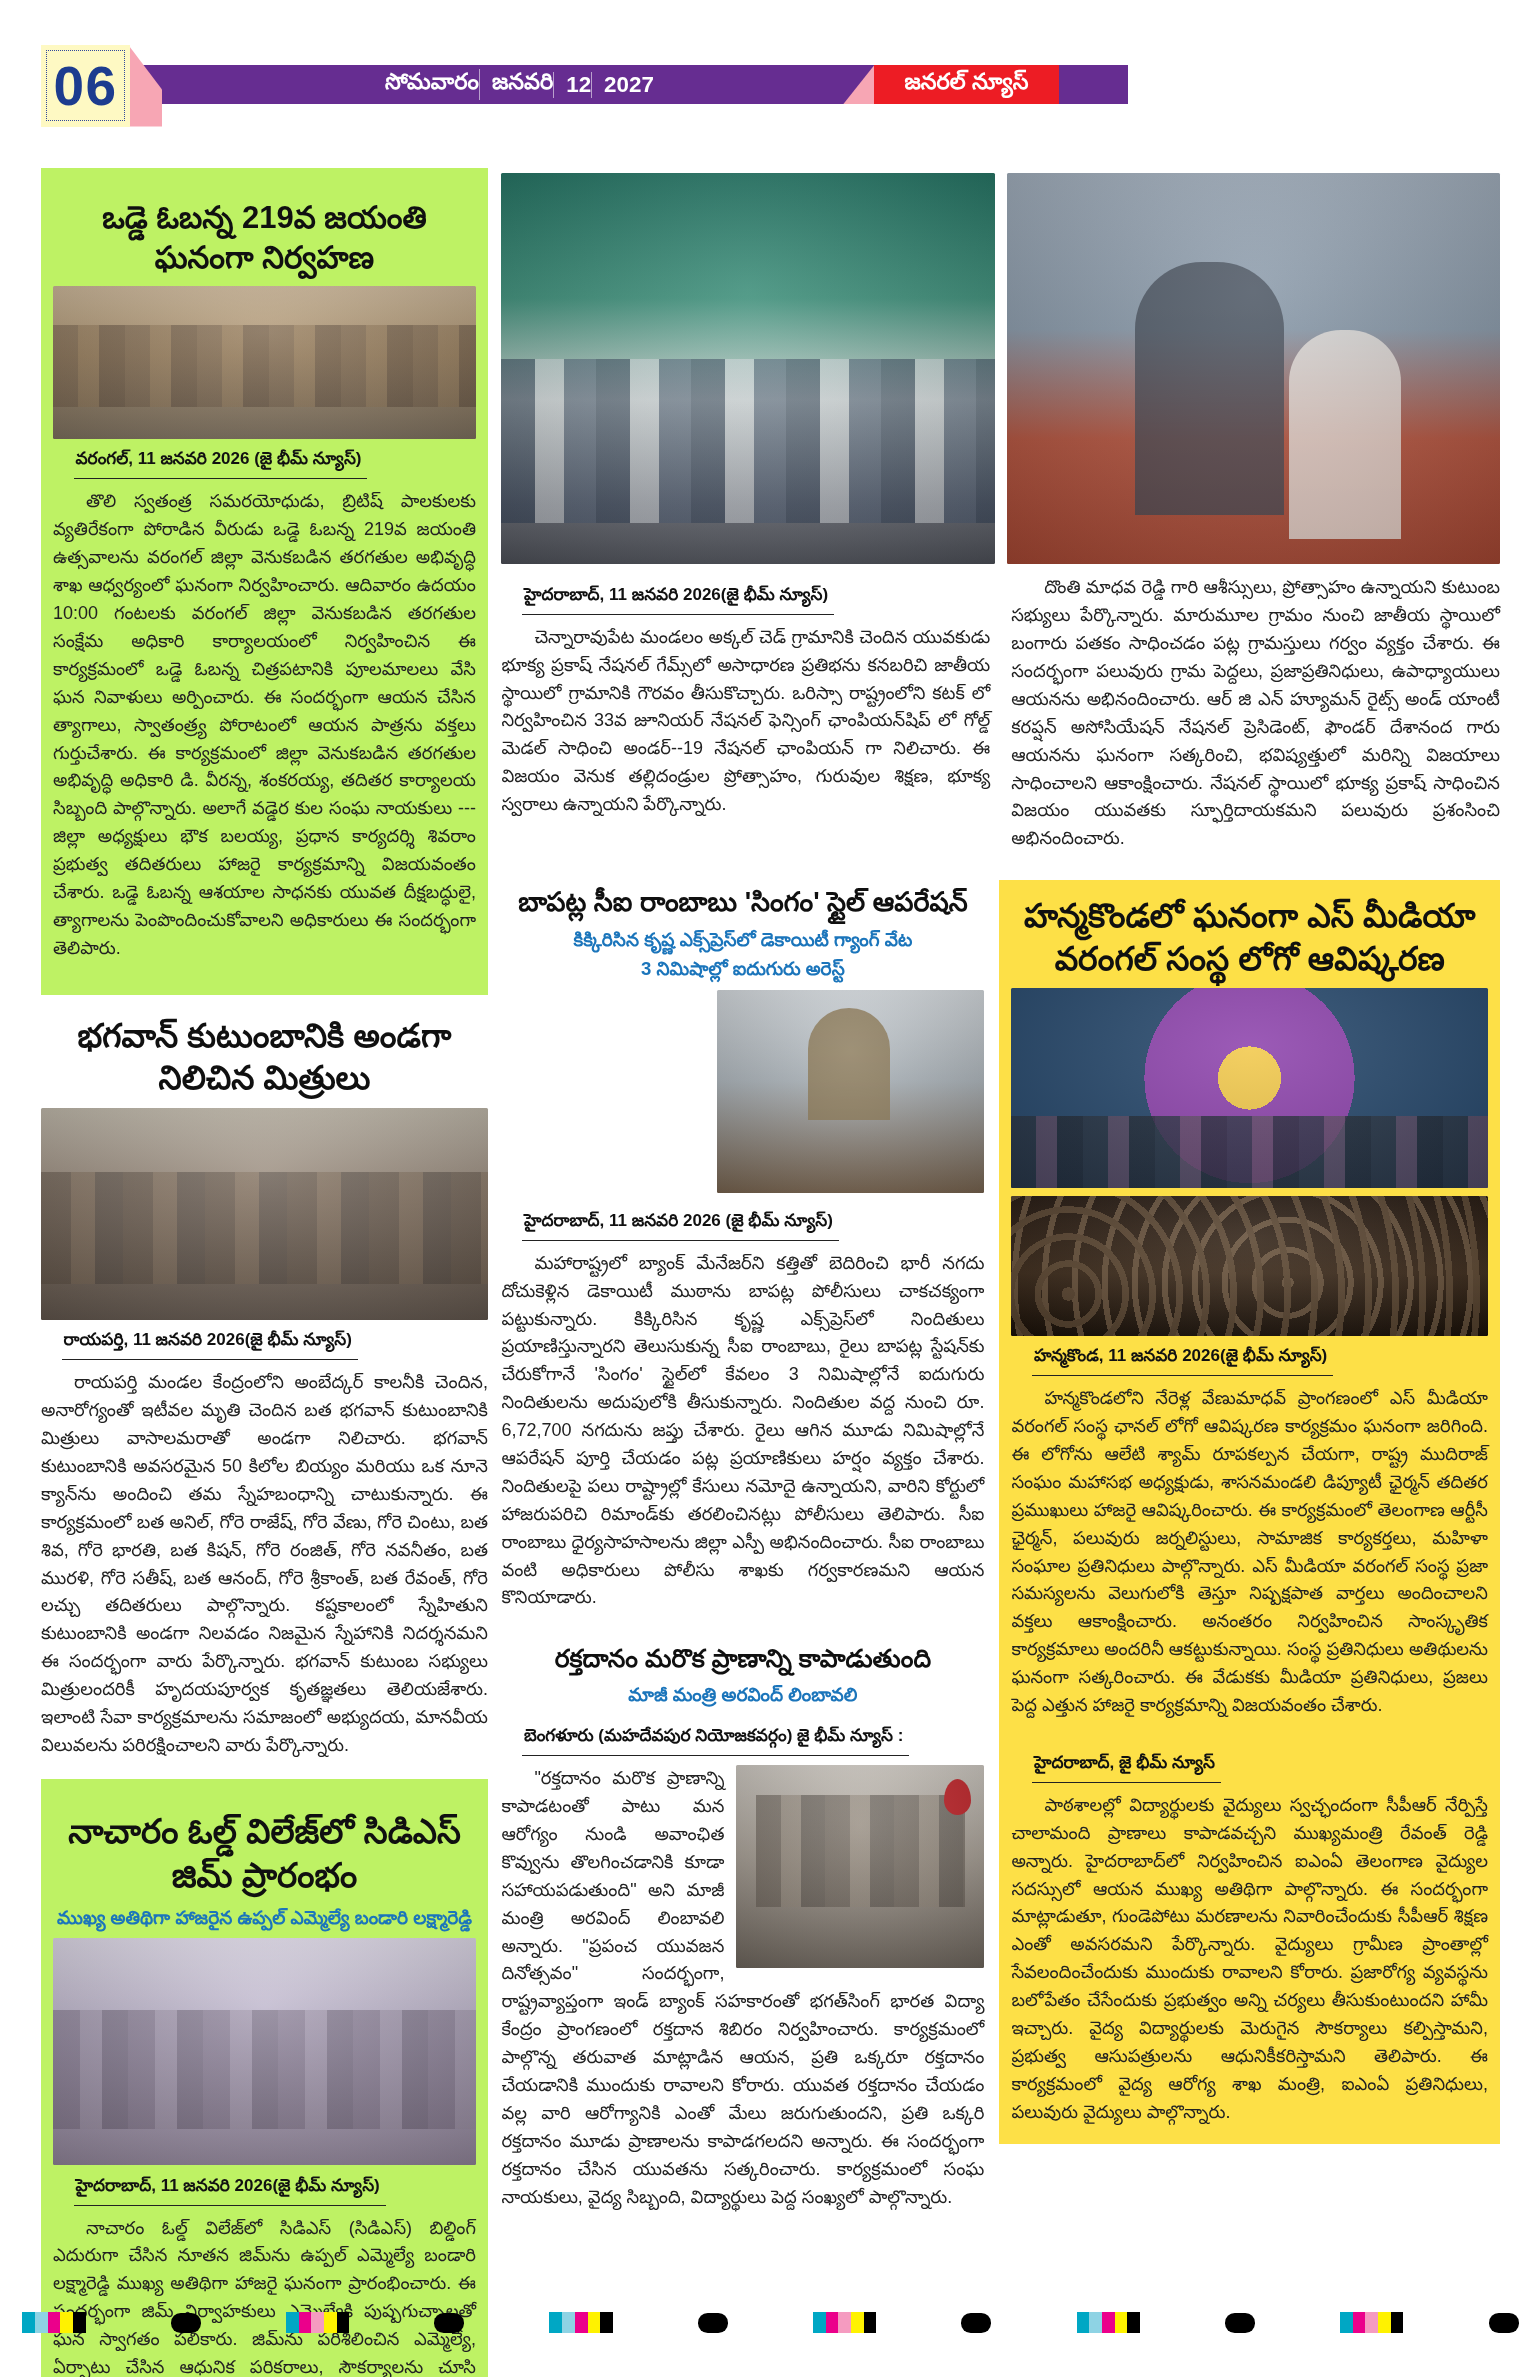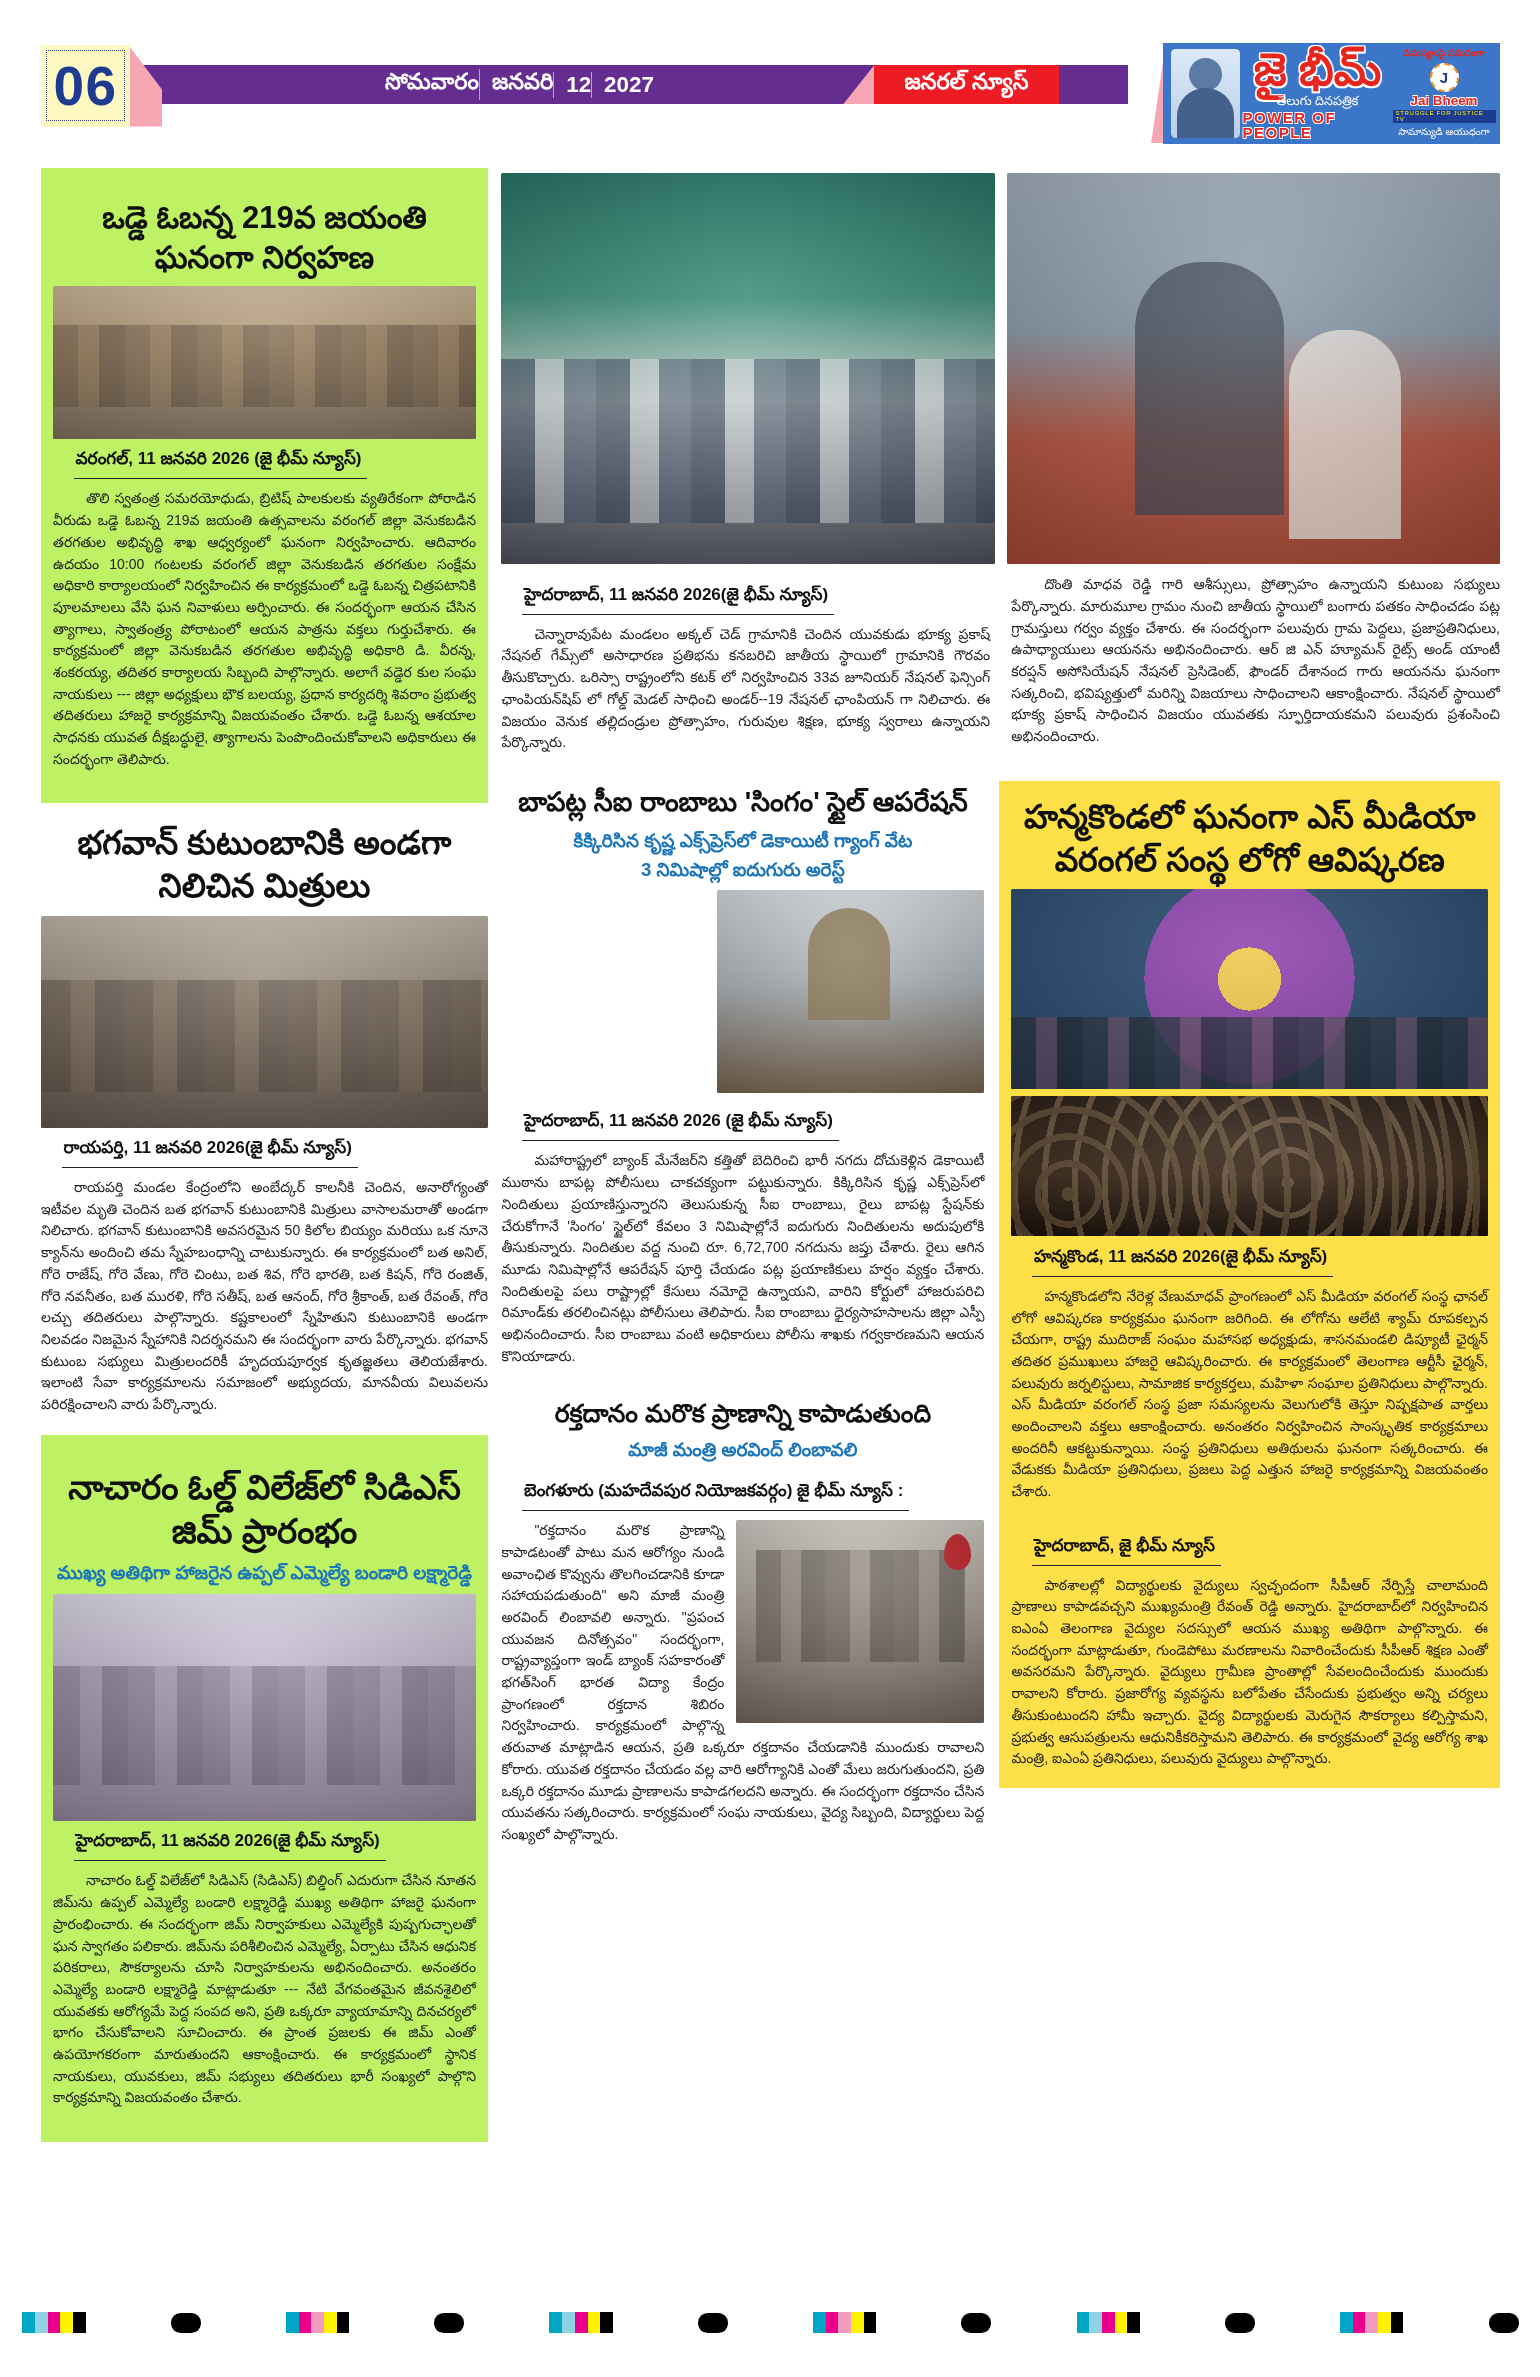--- a/index.html
+++ b/index.html
@@ -53,21 +53,21 @@
   .col-main{flex:1;display:flex;flex-direction:column;}
   .panel-blue{background:#bef264;padding:25px 12px;}
   .panel-pink{background:#fde047;padding:10.4px 12px;}
   h2.headline{margin:4.5px 0 7.5px 0;text-align:center;font-weight:800;color:#101010;line-height:1.3;}
   .hl-42{font-size:31px;} .hl-44{font-size:33px;} .hl-46{font-size:34px;}
   .hl-36{font-size:27px;} .hl-40{font-size:25px;}
   .headline-red{color:#E8322C;text-align:center;font-size:34px;font-weight:800;line-height:1.5;margin:3px 22.4px 10.4px 22.4px;}
   .subhead{color:#1B75BB;text-align:center;font-weight:700;font-size:18.6px;margin:1.5px 0 7.5px 0;line-height:1.4;}
   .dateline{display:inline-block;font-weight:700;font-size:17px;color:#111;border-bottom:1.5px solid #222;
     padding:3px 6px 6px 1.5px;margin:7.5px 0 9px 21px;}
-  p.body{font-size:14px;line-height:1.55;text-align:justify;margin:0 0 7.5px 0;text-indent:33px;color:#222;}
+  p.body{font-size:18px;line-height:1.55;text-align:justify;margin:0 0 7.5px 0;text-indent:33px;color:#222;}
   
   .photo{width:100%;position:relative;overflow:hidden;border-radius:1.5px;}
   .photo::after{content:"";position:absolute;inset:0;background:radial-gradient(ellipse at 50% 30%,rgba(255,255,255,.12),rgba(0,0,0,.18));}
   .ph-obanna{height:153px;background:linear-gradient(180deg,#c6b193 0%,#a9906e 45%,#8d7c65 75%,#7d705e 100%);}
   .ph-obanna::before{content:"";position:absolute;left:0;right:0;top:39px;height:82px;
     background:repeating-linear-gradient(90deg,#6e5a46 0 25px,#8d7455 25px 46px,#5c4a3a 46px 72px);opacity:.55;}
   .ph-bhagwan{height:212px;background:linear-gradient(180deg,#b9b2a4 0%,#97887b 40%,#6f6257 80%,#60554c 100%);}
   .ph-bhagwan::before{content:"";position:absolute;left:0;right:0;top:64px;height:112px;
     background:repeating-linear-gradient(90deg,#55483c 0 30px,#7a6753 30px 54px,#494039 54px 82px);opacity:.5;}
   .ph-gym{height:227px;background:linear-gradient(180deg,#d9d4e2 0%,#b7aec6 45%,#8f8397 100%);}
@@ -125,35 +125,20 @@
   <div class="pagenum-wedge"></div>
   <div class="datebar">
     <div class="date-wrap">
       <span class="date-part">సోమవారం</span>
       <span class="date-part">జనవరి</span>
       <span class="date-part">12</span>
       <span class="date-part">2027</span>
     </div>
     <div class="section-badge">జనరల్ న్యూస్</div>
   </div>
-  <div class="logo">
-    <div class="logo-portrait"></div>
-    <div class="logo-center">
-      <div class="logo-title">జై భీమ్</div>
-      <div class="logo-sub">తెలుగు దినపత్రిక</div>
-      <div class="logo-power">POWER OF PEOPLE</div>
-    </div>
-    <div class="logo-right">
-      <div class="logo-tagline-top">సమస్యలపై సమరంగా</div>
-      <div class="tv-emblem">J</div>
-      <div class="tv-name">Jai Bheem</div>
-      <div class="tv-strip">STRUGGLE FOR JUSTICE TV</div>
-      <div class="logo-tagline-bottom">సామాన్యుడి ఆయుధంగా</div>
-    </div>
-  </div>
 </div>
 
 <div class="content">
 
   <div class="col-left">
 
     <article class="panel-blue">
       <h2 class="headline hl-42">ఒడ్డె ఓబన్న 219వ జయంతి ఘనంగా నిర్వహణ</h2>
       <div class="photo ph-obanna"></div>
       <div>

